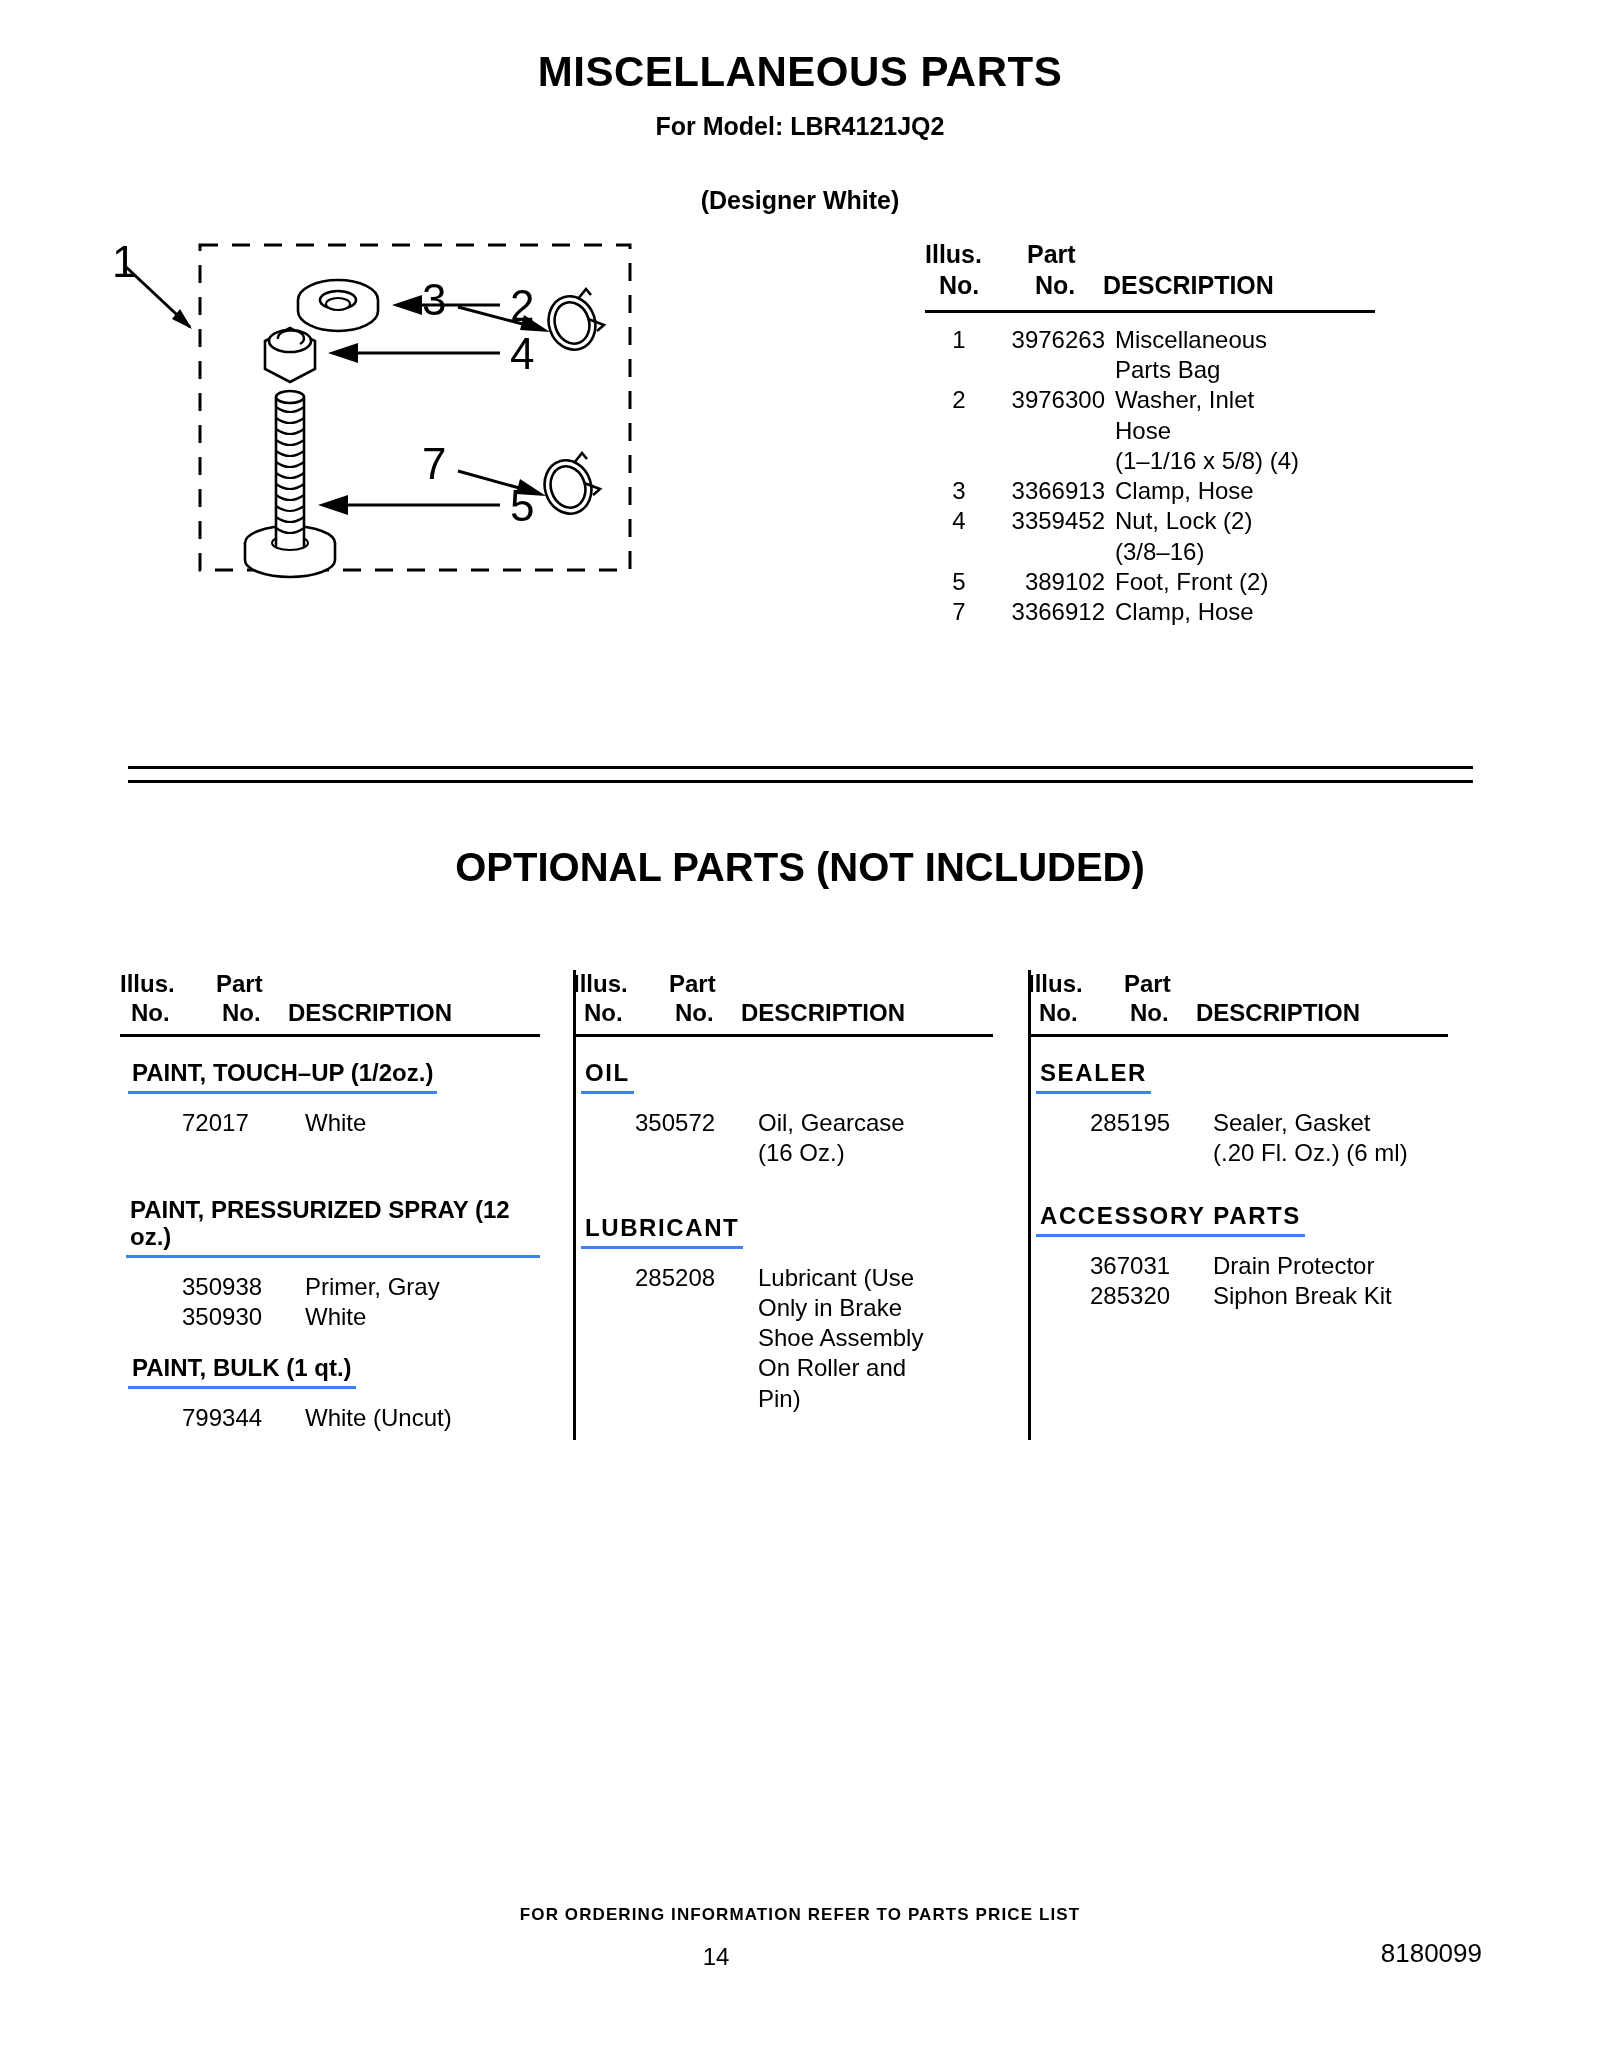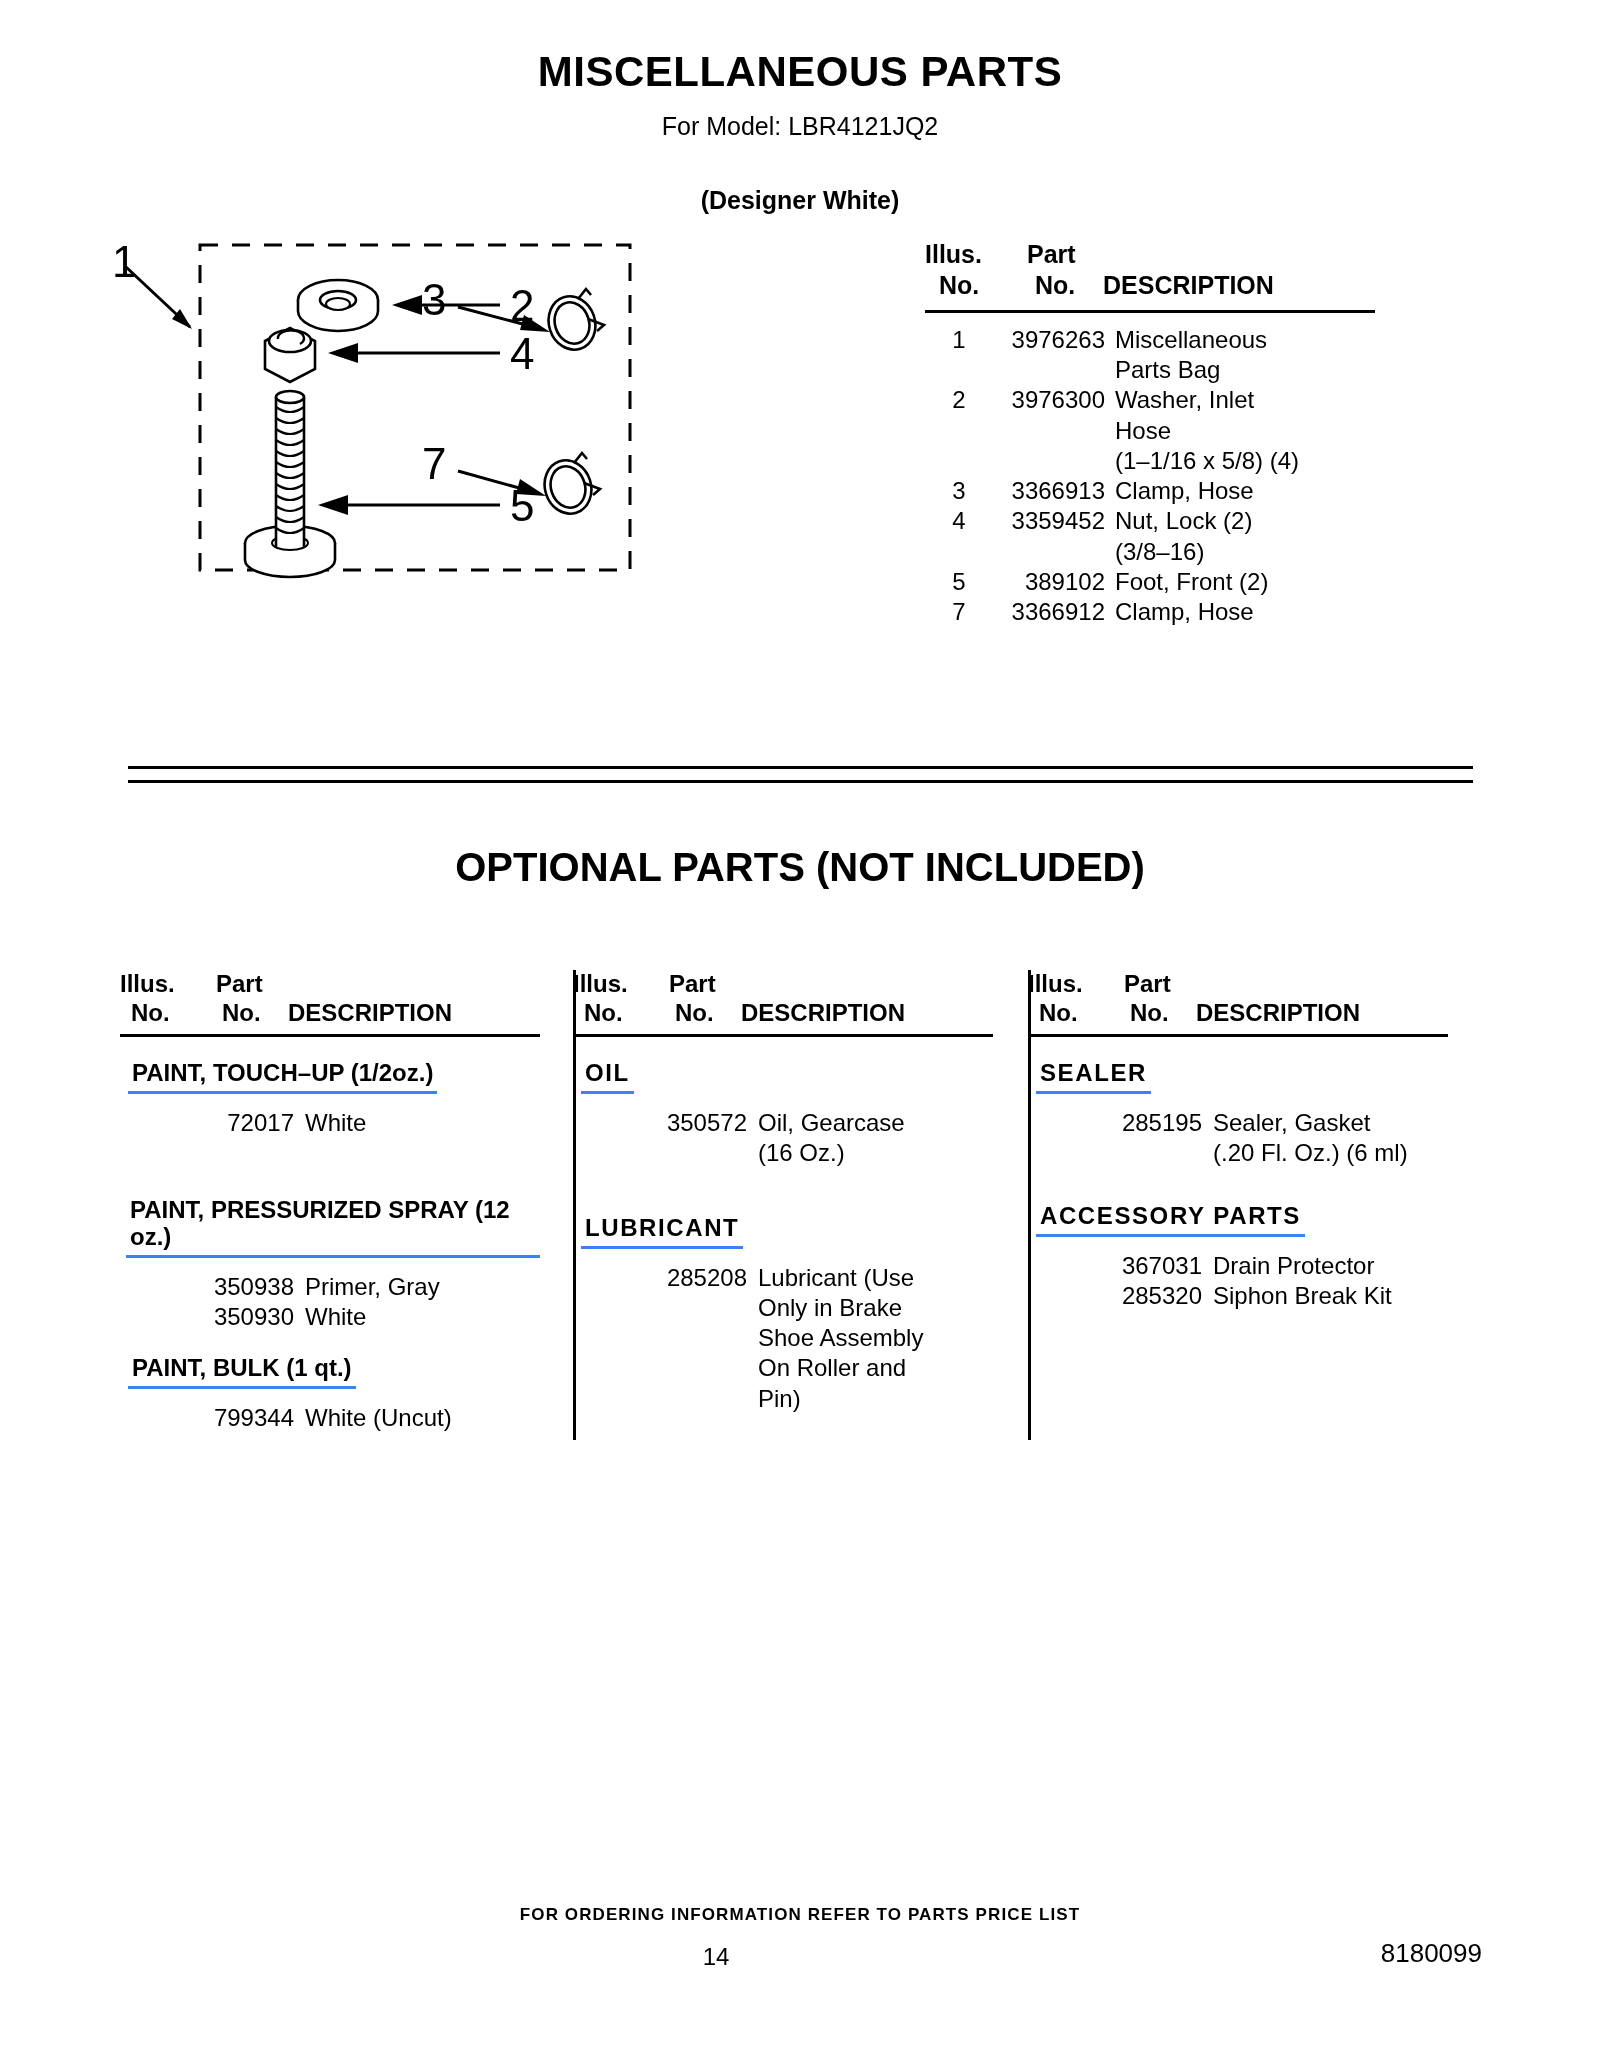--- a/index.html
+++ b/index.html
@@ -30,21 +30,21 @@
     font-weight: bold;
     letter-spacing: 0.5px;
   }
   .title-model {
     position: absolute;
     left: 0;
     top: 112px;
     width: 1600px;
     text-align: center;
     font-size: 25px;
-    font-weight: normal;
+    font-weight: bold;
   }
   .title-color {
     position: absolute;
     left: 0;
     top: 146px;
     width: 1600px;
     text-align: center;
     font-size: 25px;
     font-weight: bold;
     margin-top: 40px;
@@ -189,21 +189,21 @@
   .grp-title.wide { margin-left: 6px; margin-top: 36px; }
   .grp-title.spaced { letter-spacing: 1.6px; }
   .grp-rows { margin-top: 14px; }
   .orow {
     display: flex;
     align-items: flex-start;
     font-size: 24px;
     line-height: 1.26;
   }
   .orow .c-illus { width: 62px; flex: 0 0 62px; }
-  .orow .c-part  { width: 112px; flex: 0 0 112px; text-align: right; }
+  .orow .c-part  { width: 112px; flex: 0 0 112px; text-align: left; }
   .orow .c-desc  { padding-left: 11px; flex: 1 1 auto; white-space: pre-line; }
 
   
   .footer-note {
     position: absolute;
     left: 0; top: 1905px;
     width: 1600px;
     text-align: center;
     font-size: 17px;
     font-weight: bold;

